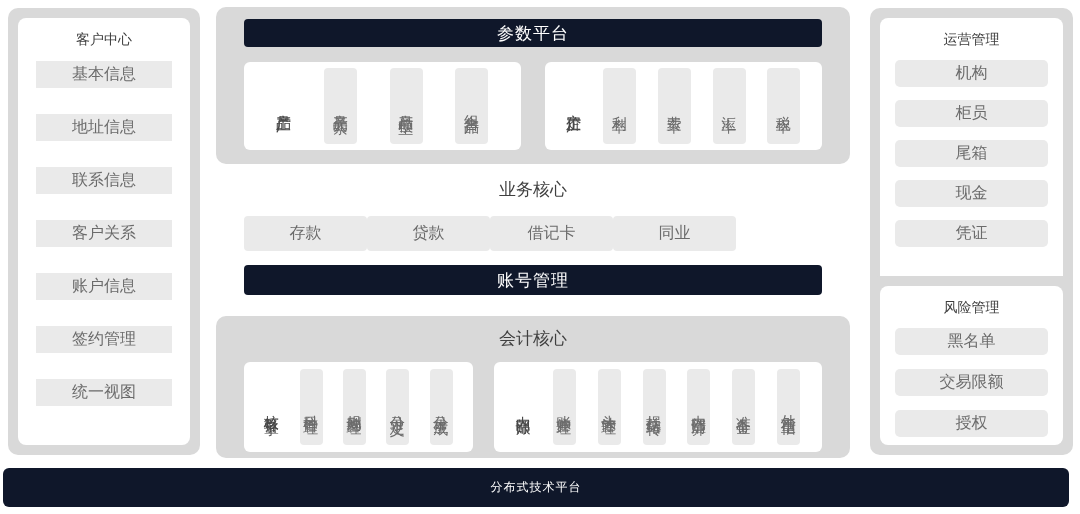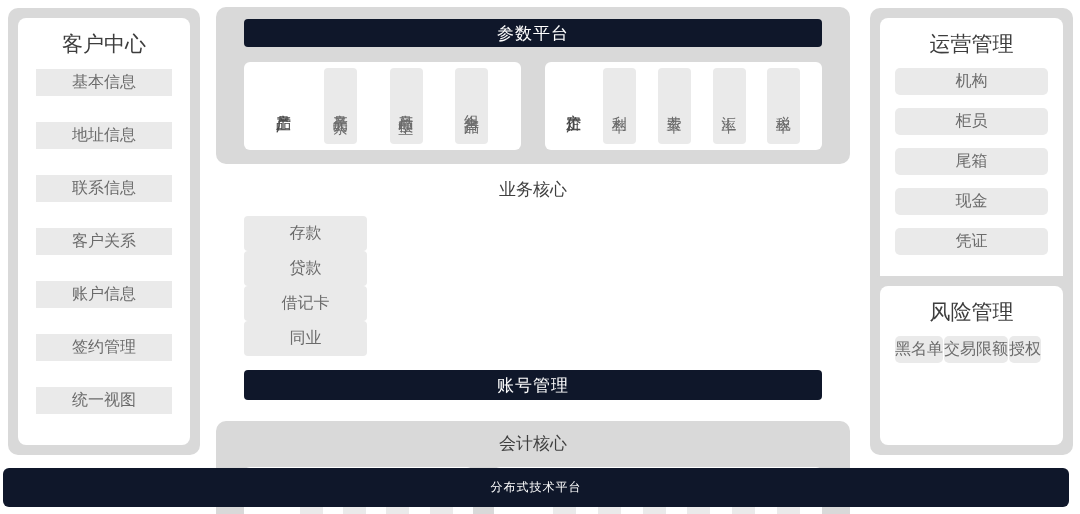--- a/index.html
+++ b/index.html
@@ -2,29 +2,29 @@
 <html><head>
 <meta charset="utf-8">
 <style>
   html,body{margin:0;padding:0;background:#fff;}
   body{width:1080px;height:514px;font-family:"Liberation Sans","DejaVu Sans",sans-serif;}
   .canvas{position:relative;width:1080px;height:514px;background:#fff;overflow:hidden;}
 
   
   .gpanel{position:absolute;background:#d9d9d9;border-radius:10px;}
   .ipanel{position:absolute;inset:10px;background:#fff;border-radius:8px;display:flex;flex-direction:column;}
-  .panel-title{text-align:center;margin:13px 0 0;font-size:21px;font-weight:500;color:#3d3d3d;line-height:1.2;}
+  .panel-title{text-align:center;margin:13px 0 0;font-size:14px;font-weight:500;color:#3d3d3d;line-height:1.2;}
   .small-title{font-size:17px;}
 
   
   .hchip{background:#eaeaea;border-radius:0;display:flex;align-items:center;justify-content:center;
          font-size:16px;color:#6b6b6b;height:27px;flex:0 0 auto;}
   .left-stack{display:flex;flex-direction:column;gap:26px;padding:13px 18px 0;}
   .ops-stack{display:flex;flex-direction:column;gap:13px;padding:12px 15px 0;}
-  .risk-stack{display:flex;gap:1px;padding:12px 15px 0;}
+  .risk-stack{display:flex;flex-direction:column;gap:14px;padding:12px 15px 0;}
   .rchip{border-radius:5px;}
 
   
   .mid{position:absolute;left:216px;top:7px;width:634px;}
   .gray-block{background:#d9d9d9;border-radius:10px;}
   .top-block{height:157px;padding:12px 28px 0;box-sizing:border-box;}
   .bot-block{margin-top:21px;height:142px;padding:9px 28px 0;box-sizing:border-box;}
 
   .blue-bar{background:#0f172a;border-radius:4px;height:28px;display:flex;align-items:center;justify-content:center;
             color:#fff;font-size:17px;font-weight:500;letter-spacing:1px;}
@@ -35,21 +35,21 @@
   .acc1{flex:0 0 229px;}
 
   
   .vtext{writing-mode:vertical-rl;text-orientation:upright;letter-spacing:2px;font-size:15px;color:#6b6b6b;line-height:1;}
   .vlabel{writing-mode:vertical-rl;text-orientation:upright;letter-spacing:2px;font-size:15px;color:#474747;line-height:1;}
   .vchip{background:#eaeaea;border-radius:4px;height:76px;display:flex;align-items:center;justify-content:center;flex:0 0 auto;}
   .pad-w{padding:0 9px;}
   .pad-n{padding:0 4px;}
 
   .section-title{margin:14px 0 0;text-align:center;font-size:17px;font-weight:500;color:#3f3f3f;}
-  .biz-row{display:flex;justify-content:flex-start;margin:15px 28px 0;flex-direction:column;}
+  .biz-row{display:flex;justify-content:flex-start;margin:15px 28px 0;}
   .biz-chip{width:123px;height:35px;border-radius:4px;}
   .acct-bar{margin:14px 28px 0;height:30px;}
 
   .bottom-bar{position:absolute;left:3px;top:468px;width:1066px;height:39px;border-radius:6px;font-size:12px;}
 </style>
 </head>
 <body>
 
 <div class="canvas">
 

